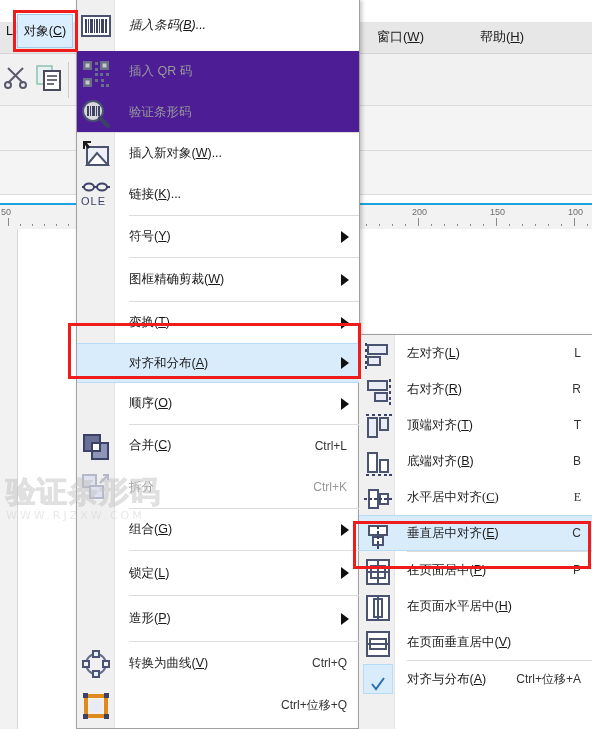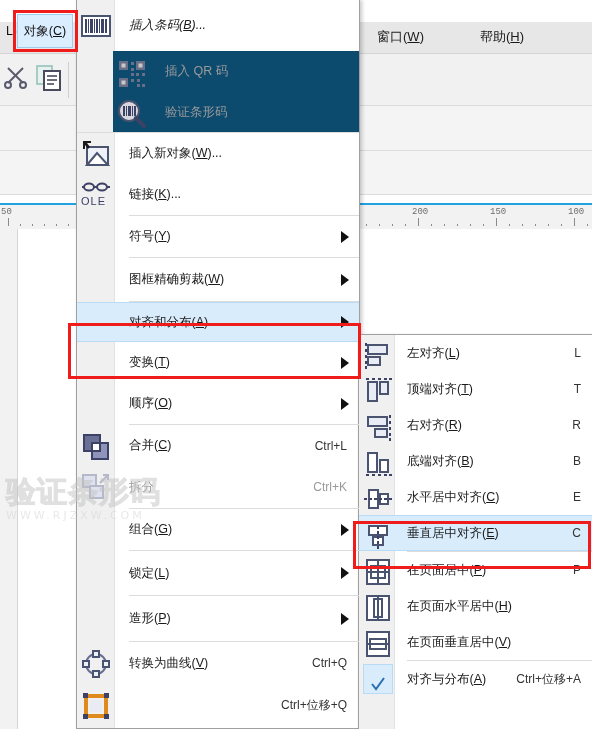--- a/index.html
+++ b/index.html
@@ -67,21 +67,21 @@
     border-top: 6px solid #1a1a1a;
   }
 
   .tb-sep { position: absolute; width: 1px; background: #cfcfcf; }
 
   
   .ruler {
     position: absolute; top: 203px; height: 26px; background: #f2f2f2;
     border-top: 2px solid #1fa3e0; font-size: 9px; color: #666;
   }
-  .ruler .rlabel { position: absolute; top: 2px; font-size: 9px; color: #6d6d6d; font-family: Liberation Mono, monospace; }
+  .ruler .rlabel { position: absolute; top: 2px; font-size: 9px; color: #6d6d6d; }
   .ruler .tick { position: absolute; bottom: 3px; width: 1px; background: #8a8a8a; }
   .ruler .tick.maj { height: 8px; } .ruler .tick.min { height: 2px; }
 
   .canvas-area {
     position: absolute; left: 0; top: 229px; right: 0; bottom: 0; background: #ffffff;
   }
   .vruler {
     position: absolute; left: 0; top: 229px; width: 18px; bottom: 0;
     background: #f2f2f2; border-right: 1px solid #d6d6d6;
   }
@@ -108,21 +108,21 @@
   .menu-item .accel {
     position: absolute; right: 12px; font-size: 12px; color: #333; white-space: nowrap;
   }
   .menu-item .arrow {
     position: absolute; right: 10px; width: 0; height: 0;
     border-top: 6px solid transparent; border-bottom: 6px solid transparent;
     border-left: 8px solid #111;
   }
   .menu-item.disabled .label, .menu-item.disabled .accel { color: #9a9a9a; }
   .menu-item.sel { background: #d9ecfb; border-top: 1px solid #b8dcf5; border-bottom: 1px solid #b8dcf5; }
-  .menu-item.grayrow { background: #0c4a6e; margin-left: 36px; }
+  .menu-item.grayrow { background: #4c1d95; }
   .menu-sep { position: relative; height: 1px; background: #dcdcdc; margin-left: 52px; z-index: 2; }
   .menu-sep.full { margin-left: 0; }
 
   .icon-slot {
     position: absolute; left: 3px; top: 50%; transform: translateY(-50%);
     width: 32px; height: 32px; display: flex; align-items: flex-end; justify-content: center;
   }
   .icon-slot svg { display: block; }
 
   
@@ -452,27 +452,27 @@
       <span class="arrow"></span>
     </div>
     <div class="menu-sep"></div>
 
     <div class="menu-item" style="height:43px;">
       <span class="label">图框精确剪裁(<u>W</u>)</span>
       <span class="arrow"></span>
     </div>
     <div class="menu-sep"></div>
 
+    <div class="menu-item" style="height:41px;">
+      <span class="label">变换(<u>T</u>)</span>
+      <span class="arrow"></span>
+    </div>
+
     <div class="menu-item sel" style="height:40px;">
       <span class="label">对齐和分布(<u>A</u>)</span>
-      <span class="arrow"></span>
-    </div>
-
-    <div class="menu-item" style="height:41px;">
-      <span class="label">变换(<u>T</u>)</span>
       <span class="arrow"></span>
     </div>
 
     <div class="menu-item" style="height:41px;">
       <span class="label">顺序(<u>O</u>)</span>
       <span class="arrow"></span>
     </div>
     <div class="menu-sep"></div>
 
     <div class="menu-item" style="height:41px;">
@@ -572,72 +572,72 @@
             </g>
         </svg>
       </span>
       <span class="label">左对齐(<u>L</u>)</span>
       <span class="accel">L</span>
     </div>
 
     <div class="menu-item h36" style="padding-left:48px;">
       <span class="icon-slot">
         <svg width="28" height="28" viewBox="0 0 28 28">
+          <rect x="4" y="4" width="19" height="9" fill="#e9ecf5" stroke="#4a5470" stroke-width="2"></rect>
+          <rect x="11" y="16" width="12" height="8" fill="#e9ecf5" stroke="#4a5470" stroke-width="2"></rect>
+          <g fill="#3c4166">
+              <rect x="25" y="2" width="2" height="3"></rect>
+              <rect x="25" y="8" width="2" height="3"></rect>
+              <rect x="25" y="14" width="2" height="3"></rect>
+              <rect x="25" y="20" width="2" height="3"></rect>
+              <rect x="25" y="25" width="2" height="3"></rect>
+            </g>
+        </svg>
+      </span>
+      <span class="label">右对齐(<u>R</u>)</span>
+      <span class="accel">R</span>
+    </div>
+
+    <div class="menu-item h36" style="padding-left:48px;">
+      <span class="icon-slot">
+        <svg width="28" height="28" viewBox="0 0 28 28">
           <rect x="4" y="5" width="9" height="19" fill="#e9ecf5" stroke="#4a5470" stroke-width="2"></rect>
           <rect x="16" y="5" width="8" height="12" fill="#e9ecf5" stroke="#4a5470" stroke-width="2"></rect>
           <g fill="#3c4166">
               <rect x="2" y="1" width="3" height="2"></rect>
               <rect x="8" y="1" width="3" height="2"></rect>
               <rect x="14" y="1" width="3" height="2"></rect>
               <rect x="20" y="1" width="3" height="2"></rect>
               <rect x="25" y="1" width="3" height="2"></rect>
             </g>
         </svg>
       </span>
       <span class="label">顶端对齐(<u>T</u>)</span>
       <span class="accel">T</span>
     </div>
 
     <div class="menu-item h36" style="padding-left:48px;">
       <span class="icon-slot">
         <svg width="28" height="28" viewBox="0 0 28 28">
-          <rect x="4" y="4" width="19" height="9" fill="#e9ecf5" stroke="#4a5470" stroke-width="2"></rect>
-          <rect x="11" y="16" width="12" height="8" fill="#e9ecf5" stroke="#4a5470" stroke-width="2"></rect>
-          <g fill="#3c4166">
-              <rect x="25" y="2" width="2" height="3"></rect>
-              <rect x="25" y="8" width="2" height="3"></rect>
-              <rect x="25" y="14" width="2" height="3"></rect>
-              <rect x="25" y="20" width="2" height="3"></rect>
-              <rect x="25" y="25" width="2" height="3"></rect>
-            </g>
-        </svg>
-      </span>
-      <span class="label">右对齐(<u>R</u>)</span>
-      <span class="accel">R</span>
-    </div>
-
-    <div class="menu-item h36" style="padding-left:48px;">
-      <span class="icon-slot">
-        <svg width="28" height="28" viewBox="0 0 28 28">
           <rect x="4" y="4" width="9" height="19" fill="#fff" stroke="#4a5470" stroke-width="2"></rect>
           <rect x="16" y="11" width="8" height="12" fill="#fff" stroke="#4a5470" stroke-width="2"></rect>
           <g fill="#3c4166">
               <rect x="2" y="25" width="3" height="2"></rect>
               <rect x="8" y="25" width="3" height="2"></rect>
               <rect x="14" y="25" width="3" height="2"></rect>
               <rect x="20" y="25" width="3" height="2"></rect>
               <rect x="25" y="25" width="3" height="2"></rect>
             </g>
         </svg>
       </span>
       <span class="label">底端对齐(<u>B</u>)</span>
       <span class="accel">B</span>
     </div>
 
-    <div class="menu-item h36" style="padding-left:48px;">
+    <div class="menu-item h36" style="padding-left:48px;font-family:Liberation Serif, serif;">
       <span class="icon-slot">
         <svg width="28" height="28" viewBox="0 0 28 28">
           <rect x="5" y="5" width="9" height="18" fill="#fff" stroke="#4a5470" stroke-width="2"></rect>
           <rect x="16" y="9" width="8" height="10" fill="#fff" stroke="#4a5470" stroke-width="2"></rect>
           <g fill="#3c4166">
               <rect x="0" y="13" width="3" height="2"></rect>
               <rect x="5" y="13" width="3" height="2"></rect>
               <rect x="10" y="13" width="3" height="2"></rect>
               <rect x="15" y="13" width="3" height="2"></rect>
               <rect x="20" y="13" width="3" height="2"></rect>

